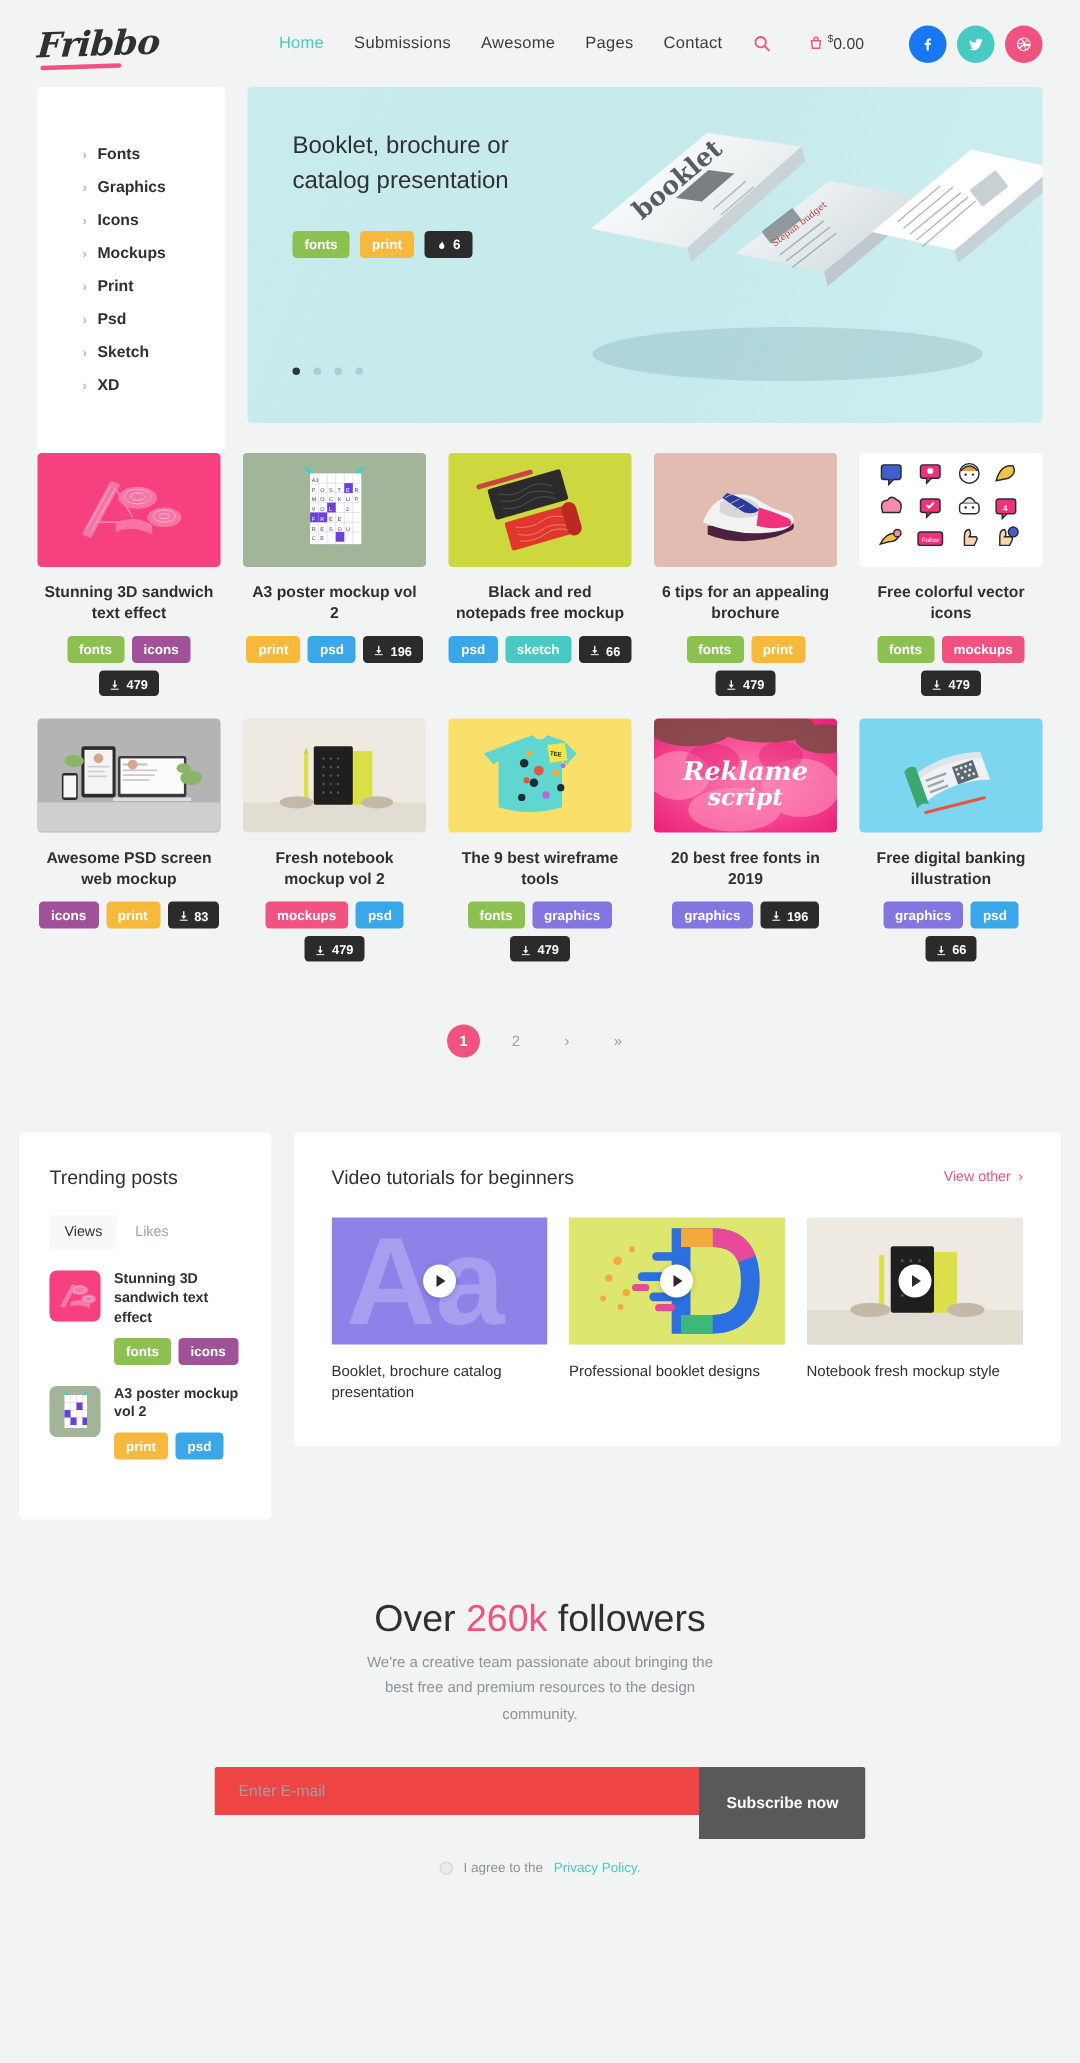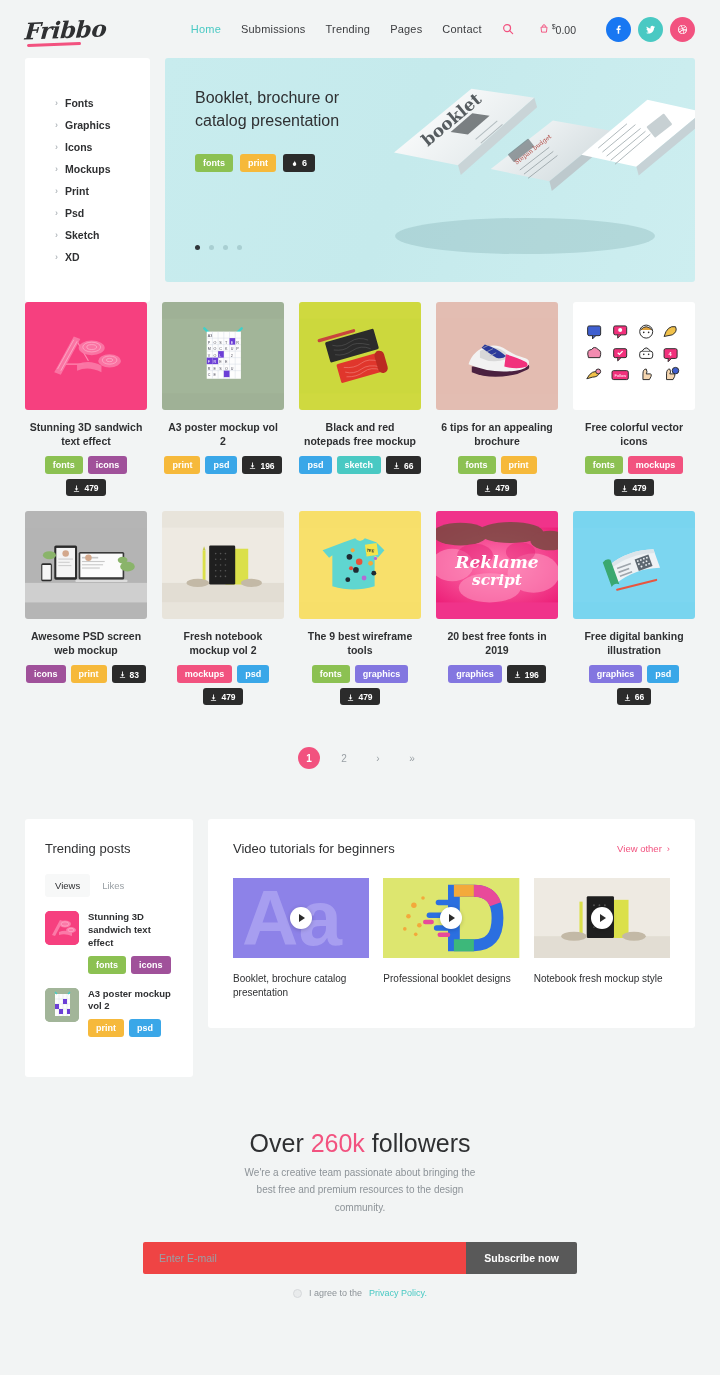--- a/index.html
+++ b/index.html
@@ -141,21 +141,21 @@
 
   
   .grid {
     padding: 0 25px;
     display: grid;
     grid-template-columns: repeat(5, 1fr);
     gap: 15px 15px;
   }
   .card { display: flex; flex-direction: column; }
   .thumb {
-    width: 100%; height: 108px; border-radius: 3px;
+    width: 100%; height: 76px; border-radius: 3px;
     overflow: hidden; position: relative; cursor: pointer;
   }
   .card-title {
     font-size: 10.5px; font-weight: 700; line-height: 1.35;
     color: #2f3032; text-align: center; margin: 10px 2px 8px;
     cursor: pointer;
   }
   .card-tags { display: flex; justify-content: center; gap: 5px; flex-wrap: wrap; }
   .dl {
     background: #2b2b2b; color: #fff; font-size: 8.5px; font-weight: 700;
@@ -173,21 +173,21 @@
     font-size: 10px; color: #9aa0a5; cursor: pointer;
     display: flex; align-items: center; justify-content: center;
     width: 20px; height: 20px;
   }
   .pg.on {
     background: #f2527f; color: #fff; border-radius: 50%;
     width: 22px; height: 22px; font-weight: 700;
   }
 
   
-  .mid-row { display: flex; gap: 15px; padding: 0 25px; align-items: flex-start; }
+  .mid-row { display: flex; gap: 15px; padding: 0 13px; align-items: flex-start; }
   .trending {
     width: 168px; flex: 0 0 168px; background: #fff; border-radius: 3px;
     padding: 22px 20px 26px;
   }
   .trend-title { font-size: 13px; color: #2f3032; margin-bottom: 18px; }
   .tabs { display: flex; gap: 2px; margin-bottom: 14px; }
   .tab {
     font-size: 9.5px; color: #9aa0a5; padding: 6px 10px; cursor: pointer;
     border-radius: 3px;
     text-align: right;
@@ -250,21 +250,21 @@
     overflow: hidden;
   }
   .sub-input {
     flex: 1; border: 0; background: #ef4444; padding: 0 16px;
     height: 32px; font-size: 10.5px; color: #2f3032;
     font-family: "Liberation Sans", sans-serif; outline: none;
   }
   .sub-input::placeholder { color: #9aa0a5; }
   .sub-btn {
     background: #595959; color: #fff; border: 0; padding: 0 18px;
-    height: 32px; font-size: 10.5px; font-weight: 700; cursor: pointer;
+    height: 48px; font-size: 10.5px; font-weight: 700; cursor: pointer;
     font-family: "Liberation Sans", sans-serif;
   }
   .agree {
     display: flex; align-items: center; justify-content: center; gap: 7px;
     margin-top: 14px; font-size: 9px; color: #8d9398;
   }
   .agree .box {
     width: 9px; height: 9px; border-radius: 50%;
     border: 1px solid #d6d9db; background: #e9ebec; cursor: pointer;
   }
@@ -276,21 +276,21 @@
 <div class="page">
 
   <div class="header">
     <div class="logo-wrap">
       <span class="logo">Fribbo</span>
       <span class="logo-underline"></span>
     </div>
     <div class="nav">
       <a class="nav-link active">Home</a>
       <a class="nav-link">Submissions</a>
-      <a class="nav-link">Trending</a>
+      <a class="nav-link">Awesome</a>
       <a class="nav-link">Pages</a>
       <a class="nav-link">Contact</a>
       <span class="search-icon">
         <svg viewBox="0 0 16 16" width="12" height="12" fill="none" stroke="currentColor" stroke-width="1.6">
           <circle cx="6.8" cy="6.8" r="4.6"></circle>
             <line x1="10.4" y1="10.4" x2="14.2" y2="14.2" stroke-linecap="round"></line>
         </svg>
       </span>
       <span class="cart">
         <svg viewBox="0 0 16 16" width="10" height="10" fill="none" stroke="currentColor" stroke-width="1.5">

